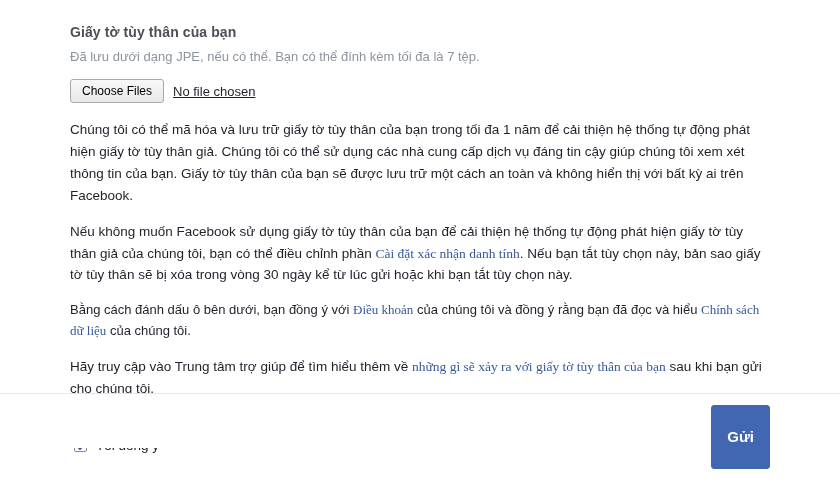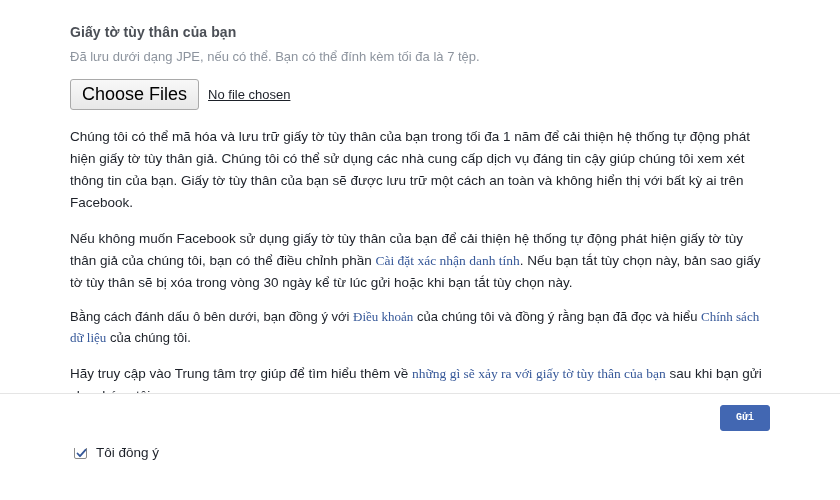--- a/index.html
+++ b/index.html
@@ -37,21 +37,21 @@
     margin: 0 0 12px 0;
     line-height: 1.45;
   }
   .file-row {
     display: flex;
     align-items: center;
     margin: 0 0 16px 0;
   }
   .choose-files-btn {
     font-family: "Liberation Sans", sans-serif;
-    font-size: 18px;
+    font-size: 12px;
     color: #000000;
     background: linear-gradient(#f8f8f8, #e8e8e8);
     border: 1px solid #a9a9a9;
     border-radius: 3px;
     padding: 4px 11px;
     cursor: pointer;
     line-height: 1.2;
   }
   .file-status {
     font-size: 13px;
@@ -114,28 +114,28 @@
     right: 0;
     bottom: 0;
     height: 55px;
     border-top: 1px solid #e5e5e5;
     background: #ffffff;
   }
   .submit-btn {
     position: absolute;
     right: 70px;
     top: 11px;
-    font-family: Liberation Mono, monospace;
-    font-size: 10px;
+    font-family: Liberation Sans, sans-serif;
+    font-size: 15px;
     font-weight: bold;
     color: #ffffff;
     background: #4267b2;
     border: 1px solid #4267b2;
     border-radius: 3px;
-    padding: 6px 15px;
+    padding: 22px 15px;
     cursor: pointer;
     line-height: 1.2;
   }
 </style>
 </head>
 <body>
 
 <div class="page">
 
   <div class="content">

